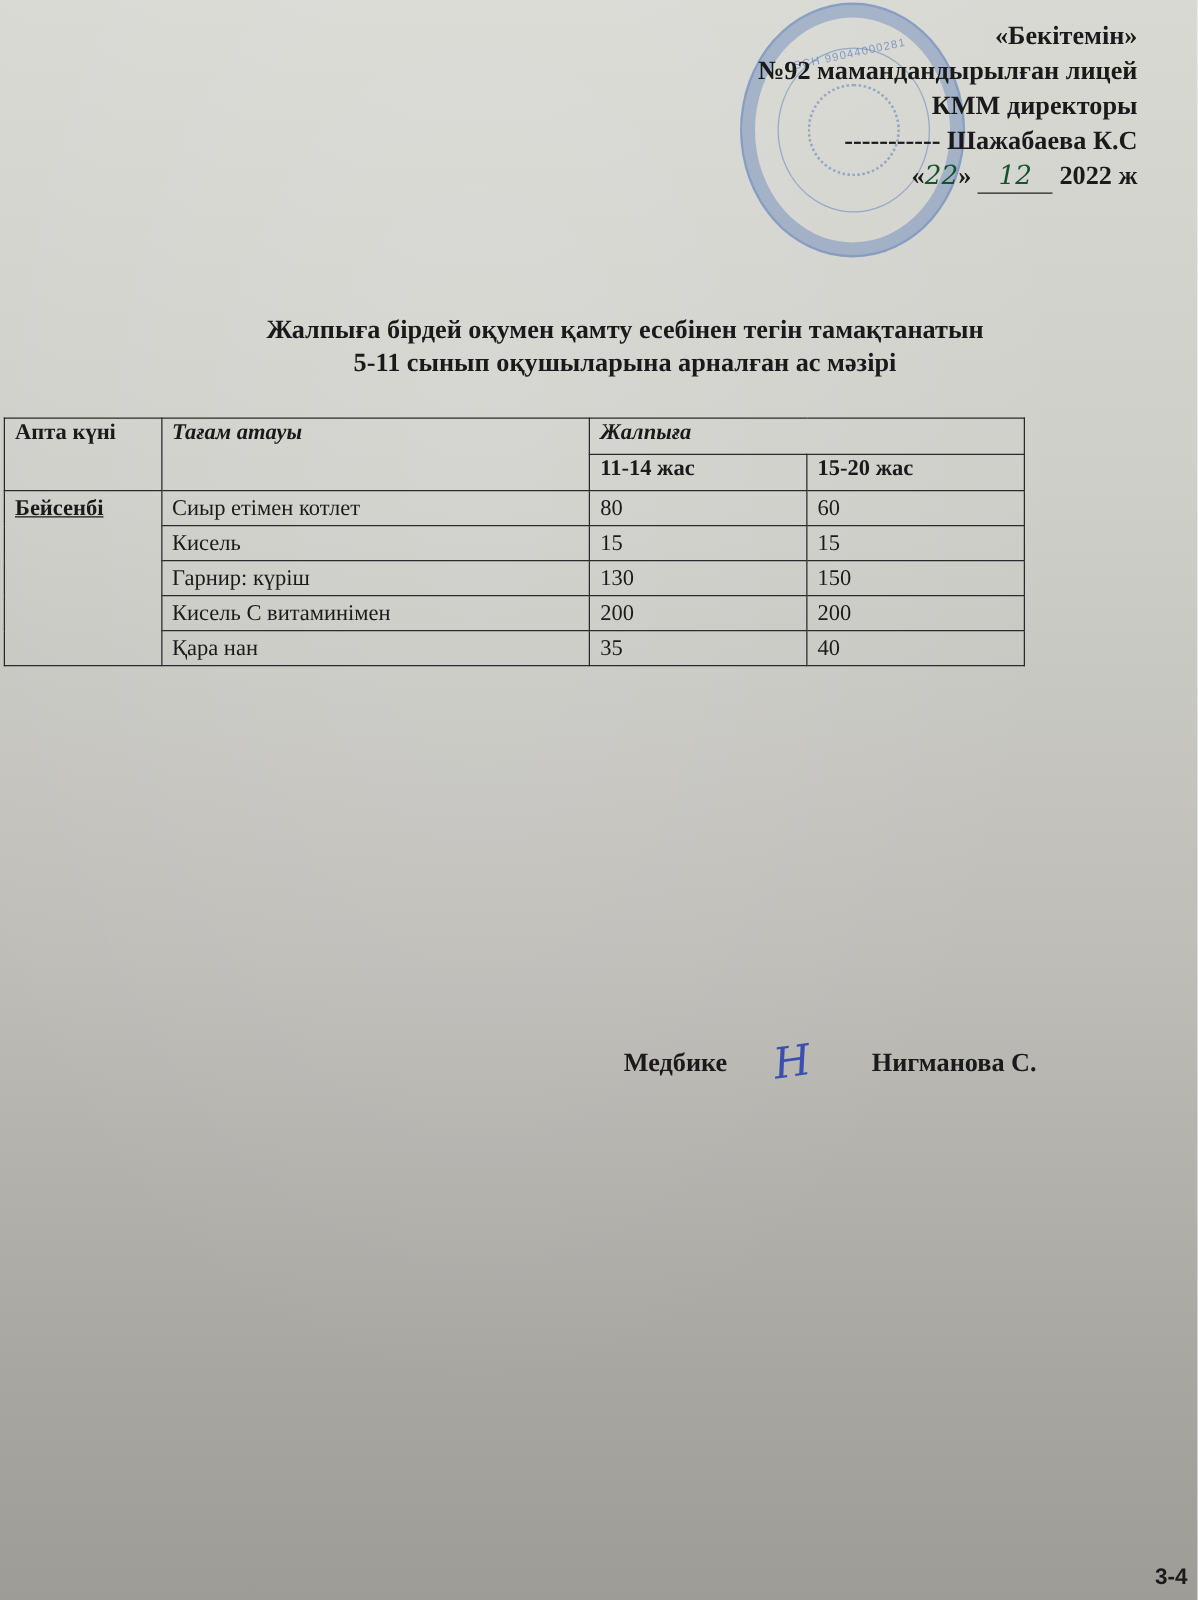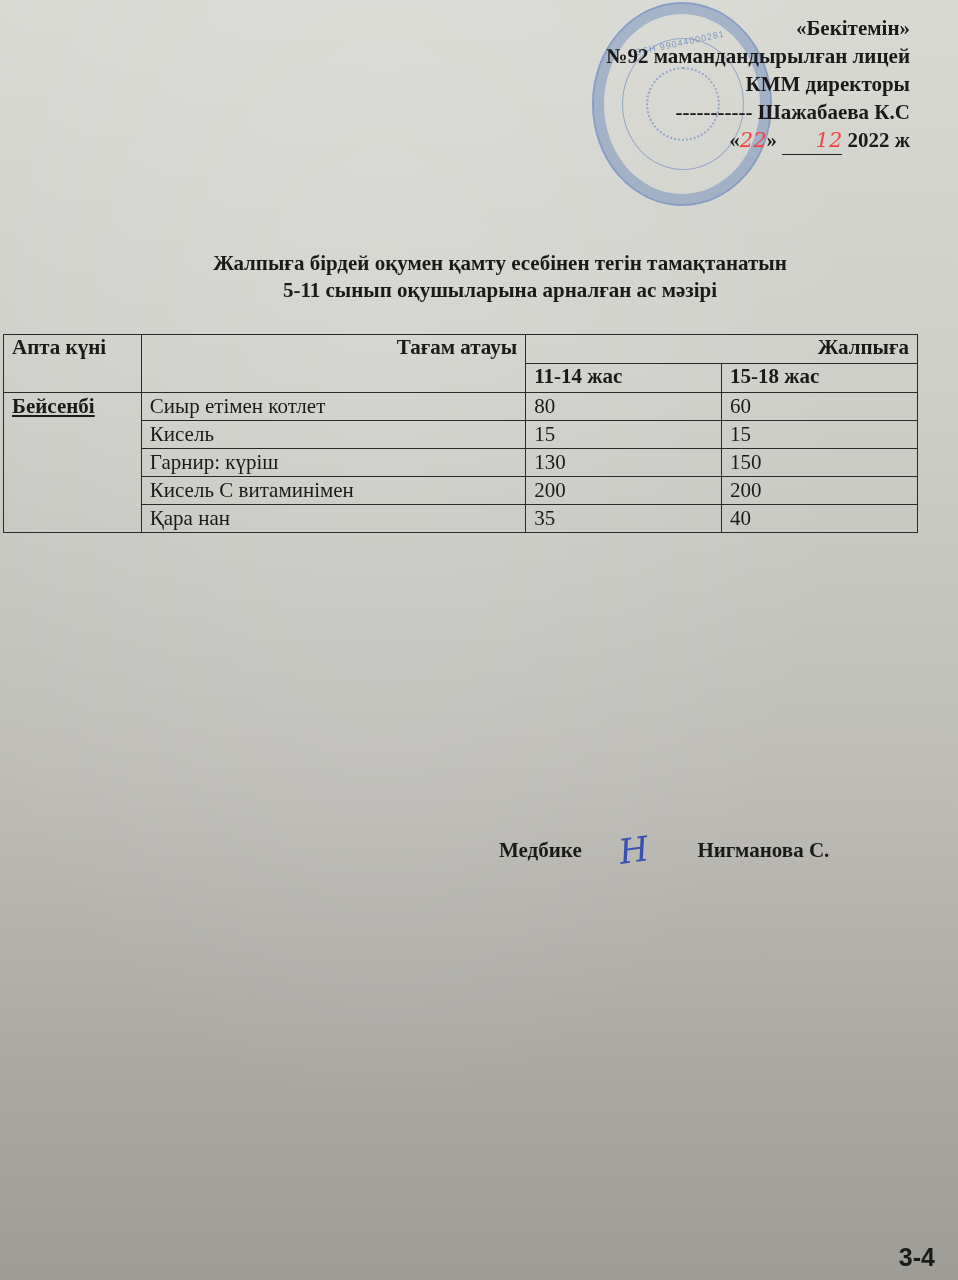--- a/index.html
+++ b/index.html
@@ -12,22 +12,22 @@
     .paper-shade {
       position: absolute; inset: 0; pointer-events: none;
       background: radial-gradient(ellipse at 40% 25%, rgba(255,255,255,0.12), rgba(0,0,0,0) 60%);
     }
     .approval {
       position: absolute; right: 48px; top: 14px; text-align: right;
       font-weight: bold; font-size: 21px; line-height: 28px; z-index: 2;
     }
     .approval .line { display: block; }
     .dash-sig { letter-spacing: 0px; }
-    .hand { color: #ef4444; font-style: italic; font-family: "DejaVu Serif", serif; font-weight: normal; }
-    .underline-blank { display: inline-block; border-bottom: 1.5px solid #222; min-width: 60px; text-align: right; }
+    .hand { color: #14532d; font-style: italic; font-family: "DejaVu Serif", serif; font-weight: normal; }
+    .underline-blank { display: inline-block; border-bottom: 1.5px solid #222; min-width: 60px; text-align: center; }
     .stamp {
       position: absolute; left: 592px; top: 2px; width: 176px; height: 200px;
       border-radius: 50%; border: 2px solid rgba(70,110,180,0.55);
       box-shadow: inset 0 0 0 8px rgba(0,0,0,0), inset 0 0 0 10px rgba(70,110,180,0.35);
       z-index: 1;
     }
     .stamp-inner {
       position: absolute; left: 28px; top: 34px; width: 120px; height: 130px; border-radius: 50%;
       border: 1.5px solid rgba(70,110,180,0.45);
       display: flex; align-items: center; justify-content: center;
@@ -39,41 +39,41 @@
     .stamp-code {
       position: absolute; top: 34px; left: 40px; font-size: 9px; color: rgba(70,110,180,0.6);
       font-family: "Liberation Sans", sans-serif; transform: rotate(-12deg); letter-spacing: 1px;
     }
     .title {
       position: absolute; left: 0; width: 1000px; top: 250px; text-align: center;
       font-weight: bold; font-size: 21px; line-height: 27px;
     }
     .title .line { display: block; }
     table.menu {
-      position: absolute; left: 3px; top: 334px; width: 915px;
-      border-collapse: collapse; font-size: 21px;
+      position: absolute; left: 3px; top: 334px; width: 817px;
+      border-collapse: collapse; font-size: 18px;
     }
     table.menu th, table.menu td {
       border: 1.5px solid #2a2a2a; padding: 0 8px; text-align: left; vertical-align: top;
     }
     table.menu th { font-weight: bold; height: 28px; }
-    table.menu th.center { text-align: right; }
+    table.menu th.center { text-align: left; font-style: italic; }
     table.menu td { height: 27px; line-height: 27px; }
     table.menu td.day { font-weight: bold; border-bottom: 1.5px solid #2a2a2a; text-decoration: underline; }
     .col-day { width: 128px; }
     .col-dish { width: 357px; }
     .col-a { width: 182px; }
     .col-b { width: 182px; }
     .signoff {
       position: absolute; top: 830px; left: 499px; font-weight: bold; font-size: 21px;
       display: flex; align-items: center; gap: 13px;
     }
     .signoff .sig { color: #3a4fb0; font-family: "DejaVu Serif", serif; font-style: italic; font-weight: normal;
       font-size: 34px; margin: 0 36px 0 24px; transform: rotate(-8deg); display: inline-block; }
-    .page-num { position: absolute; right: 23px; bottom: 8px; font-weight: bold; font-size: 25px;
+    .page-num { position: absolute; right: 8px; bottom: 8px; font-weight: bold; font-size: 18px;
       font-family: "Liberation Sans", sans-serif; }
   </style>
 </head>
 <body>
 
 <div class="paper-shade"></div>
 
 <div class="stamp">
   <span class="stamp-code">SCH 99044000281</span>
   <div class="stamp-inner">
@@ -109,21 +109,21 @@
       <col class="col-b">
   </colgroup>
   <thead>
     <tr>
       <th rowspan="2">Апта күні</th>
       <th rowspan="2" class="center">Тағам атауы</th>
       <th colspan="2" class="center">Жалпыға</th>
     </tr>
     <tr>
       <th>11-14 жас</th>
-      <th>15-18 жас</th>
+      <th>15-20 жас</th>
     </tr>
   </thead>
   <tbody>
     <tr>
       <td rowspan="5" class="day">Бейсенбі</td>
       <td>Сиыр етімен котлет</td>
       <td>80</td>
       <td>60</td>
     </tr>
     <tr>

